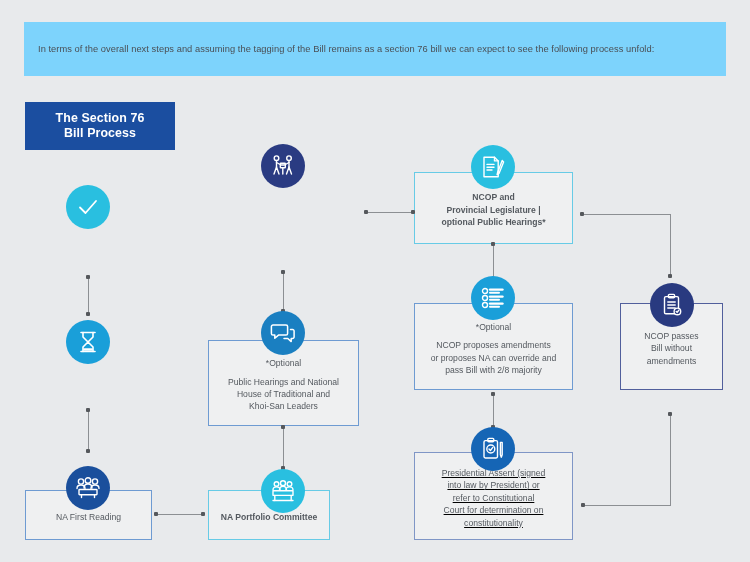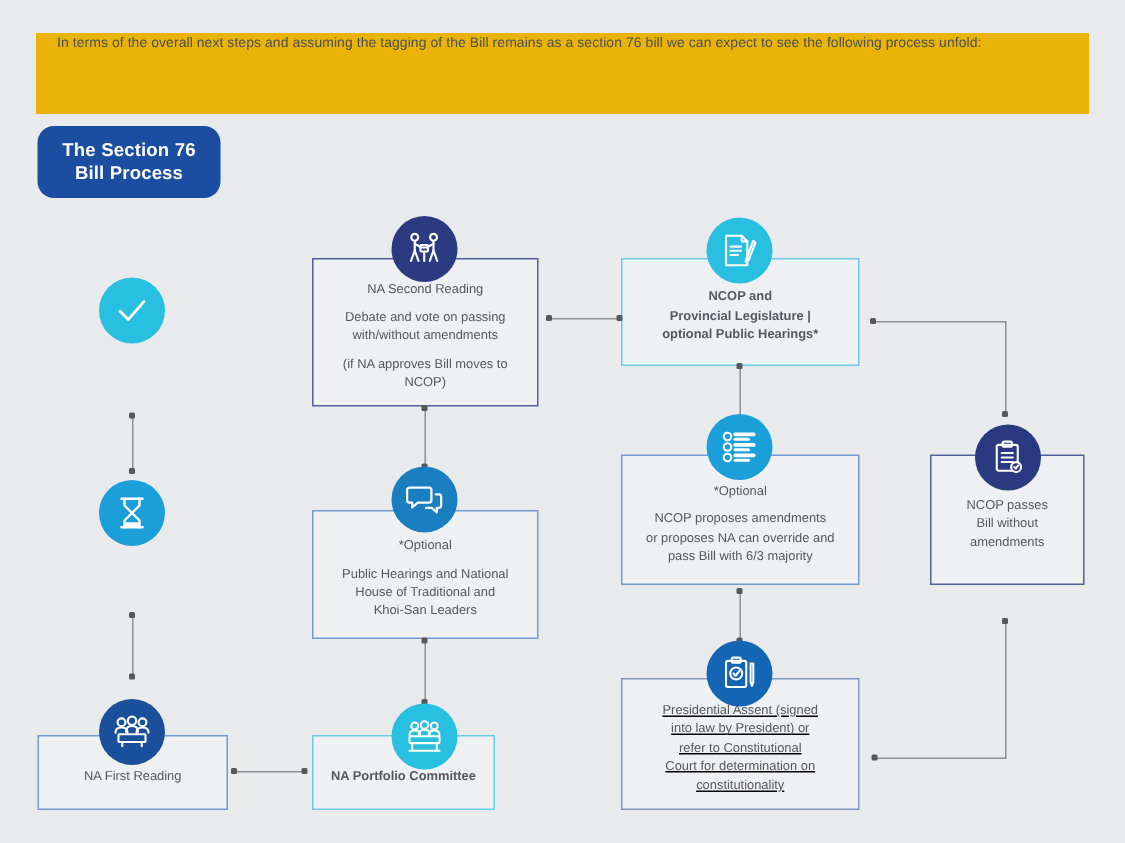--- a/index.html
+++ b/index.html
@@ -20,46 +20,46 @@
     height: 562px;
   }
 
   
   .intro-banner {
     position: absolute;
     left: 24px;
     top: 22px;
     width: 702px;
     height: 54px;
-    background: #eab308;
-    display: flex;
+    background: #7dd3fc;
+    display: flex;
+    align-items: center;
     box-sizing: border-box;
     padding: 0 14px;
   }
   .intro-text {
     font-size: 9.3px;
     color: #4a4f55;
     letter-spacing: 0.05px;
     line-height: 1.3;
   }
 
   
   .title-block {
     position: absolute;
     left: 25px;
-    top: 84px;
-    width: 122px;
+    top: 102px;
+    width: 150px;
     height: 48px;
     background: #1b4ea0;
     display: flex;
     flex-direction: column;
     align-items: center;
     justify-content: center;
     box-sizing: border-box;
-    border-radius: 11px;
   }
   .title-block .tline {
     color: #ffffff;
     font-size: 12.4px;
     font-weight: bold;
     line-height: 1.25;
     text-align: center;
     letter-spacing: 0.1px;
   }
 
@@ -253,29 +253,20 @@
       <div class="nline">Khoi-San Leaders</div>
     </div>
   </div>
   <div class="badge c-blue" style="left:261px; top:311px; width:44px; height:44px;">
     <svg width="26" height="23" viewBox="0 0 26 23" fill="none" stroke="#ffffff" stroke-width="1.5" stroke-linecap="round" stroke-linejoin="round">
       <path d="M3 3 H16 A1.6 1.6 0 0 1 17.6 4.6 V11.5 A1.6 1.6 0 0 1 16 13.1 H8.5 L4.8 16.3 V13.1 H3 A1.6 1.6 0 0 1 1.4 11.5 V4.6 A1.6 1.6 0 0 1 3 3 Z"></path>
       <path d="M20.5 7.5 H22.6 A1.5 1.5 0 0 1 24.1 9 V15 A1.5 1.5 0 0 1 22.6 16.5 H21.2 V19.6 L17.8 16.5 H14"></path>
     </svg>
   </div>
 
-  <div class="node bd-navy" style="left:208px; top:172px; width:151px; height:99px;">
-    <div class="node-lines">
-      <div class="nline">NA Second Reading</div>
-      <div class="nline gap">Debate and vote on passing</div>
-      <div class="nline">with/without amendments</div>
-      <div class="nline gap">(if NA approves Bill moves to</div>
-      <div class="nline">NCOP)</div>
-    </div>
-  </div>
   <div class="badge c-navy" style="left:261px; top:144px; width:44px; height:44px;">
     <svg width="26" height="24" viewBox="0 0 26 24" fill="none" stroke="#ffffff" stroke-width="1.4" stroke-linecap="round" stroke-linejoin="round">
       <circle cx="6.5" cy="4.2" r="2.3"></circle>
       <circle cx="19" cy="4.2" r="2.3"></circle>
       <path d="M6.5 6.8 L6.5 13 M19 6.8 L19 13"></path>
       <path d="M6.5 8.5 L11 11 L14.5 11 L19 8.5"></path>
       <path d="M6.5 13 L4 20 M6.5 13 L9 20"></path>
       <path d="M19 13 L16.5 20 M19 13 L21.5 20"></path>
       <rect x="10.3" y="9.3" width="5" height="4.4" rx="0.5"></rect>
       <line x1="12.8" y1="13.7" x2="12.8" y2="20"></line>
@@ -296,21 +287,21 @@
       <path d="M6 9.4 H13 M6 12.2 H13 M6 15 H11"></path>
       <path d="M21.2 5.5 L22.6 6.9 L18 18.5 L16.1 19.6 L16.6 17.4 Z"></path>
     </svg>
   </div>
 
   <div class="node bd-blue" style="left:414px; top:303px; width:159px; height:87px;">
     <div class="node-lines">
       <div class="nline">*Optional</div>
       <div class="nline gap">NCOP proposes amendments</div>
       <div class="nline">or proposes NA can override and</div>
-      <div class="nline">pass Bill with 6/3 majority</div>
+      <div class="nline">pass Bill with 2/8 majority</div>
     </div>
   </div>
   <div class="badge c-lblue" style="left:471px; top:276px; width:44px; height:44px;">
     <svg width="25" height="22" viewBox="0 0 25 22" fill="none" stroke="#ffffff" stroke-width="1.4" stroke-linecap="round" stroke-linejoin="round">
       <circle cx="4" cy="4" r="2.5"></circle>
       <circle cx="4" cy="11" r="2.5"></circle>
       <circle cx="4" cy="18" r="2.5"></circle>
       <line x1="9" y1="2.6" x2="21.5" y2="2.6" stroke-width="2.4"></line>
       <line x1="9" y1="5.8" x2="18" y2="5.8" stroke-width="2"></line>
       <line x1="9" y1="9.6" x2="21.5" y2="9.6" stroke-width="2.4"></line>

